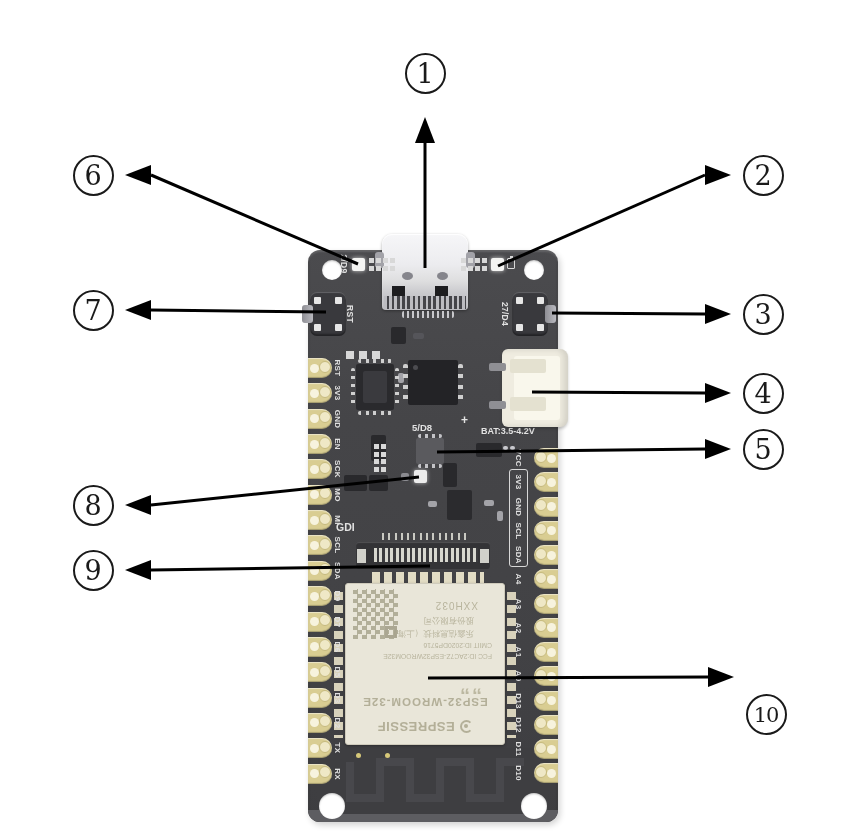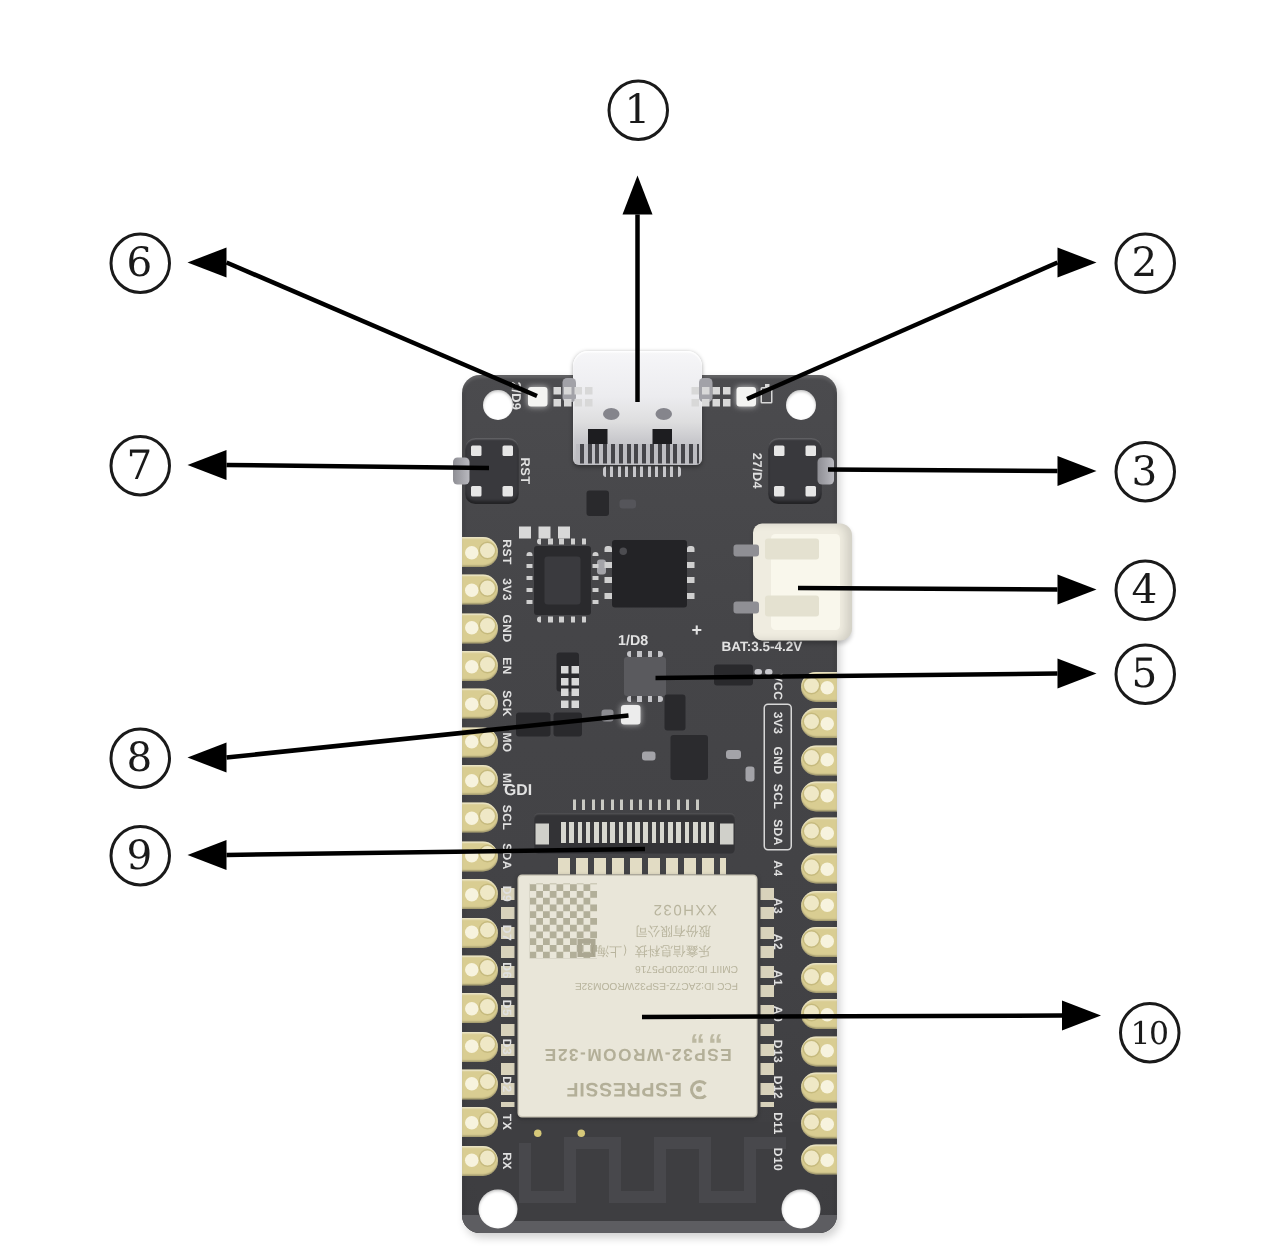--- a/index.html
+++ b/index.html
@@ -169,21 +169,21 @@
   </div>
   <div class="btn" style="left:512px;top:292px;">
     <span class="pads"></span>
     <span class="act" style="right:-8px;"></span>
   </div>
 
   <div class="vlabel" style="left:327px;top:259px;width:34px;height:10px;font-size:8.5px;">2/D9</div>
   <div class="vlabel" style="left:333px;top:309px;width:34px;height:10px;font-size:8.5px;">RST</div>
   <div class="vlabel" style="left:488px;top:309px;width:34px;height:10px;font-size:8.5px;">27/D4</div>
 
-  <div class="hlabel" style="left:412px;top:422px;font-size:9.5px;">1/D8</div>
+  <div class="hlabel" style="left:412px;top:422px;font-size:9.5px;">5/D8</div>
   <div class="hlabel" style="left:461px;top:413px;font-size:12px;">+</div>
   <div class="hlabel" style="left:481px;top:426px;font-size:9px;">BAT:3.5-4.2V</div>
   <div class="hlabel" style="left:336px;top:521px;font-size:10.5px;">GDI</div>
 
   <div class="pinbox"></div>
 
   <div class="bat">
     <span class="inner"></span>
     <span class="slot" style="top:10px;"></span>
     <span class="slot" style="top:48px;"></span>
@@ -414,15 +414,15 @@
   <div id="callout-layer">
       <div class="callout" style="left: 404.5px; top: 52.5px;">1</div>
       <div class="callout" style="left: 742.5px; top: 154.5px;">2</div>
       <div class="callout" style="left: 742.5px; top: 293.5px;">3</div>
       <div class="callout" style="left: 742.5px; top: 372.5px;">4</div>
       <div class="callout" style="left: 742.5px; top: 428.5px;">5</div>
       <div class="callout" style="left: 72.5px; top: 154.5px;">6</div>
       <div class="callout" style="left: 72.5px; top: 289.5px;">7</div>
       <div class="callout" style="left: 72.5px; top: 484.5px;">8</div>
       <div class="callout" style="left: 72.5px; top: 549.5px;">9</div>
-      <div class="callout two" style="left: 745.5px; top: 668px;">10</div>
+      <div class="callout two" style="left: 745.5px; top: 694px;">10</div>
     </div>
 </div>
 
 </body></html>

